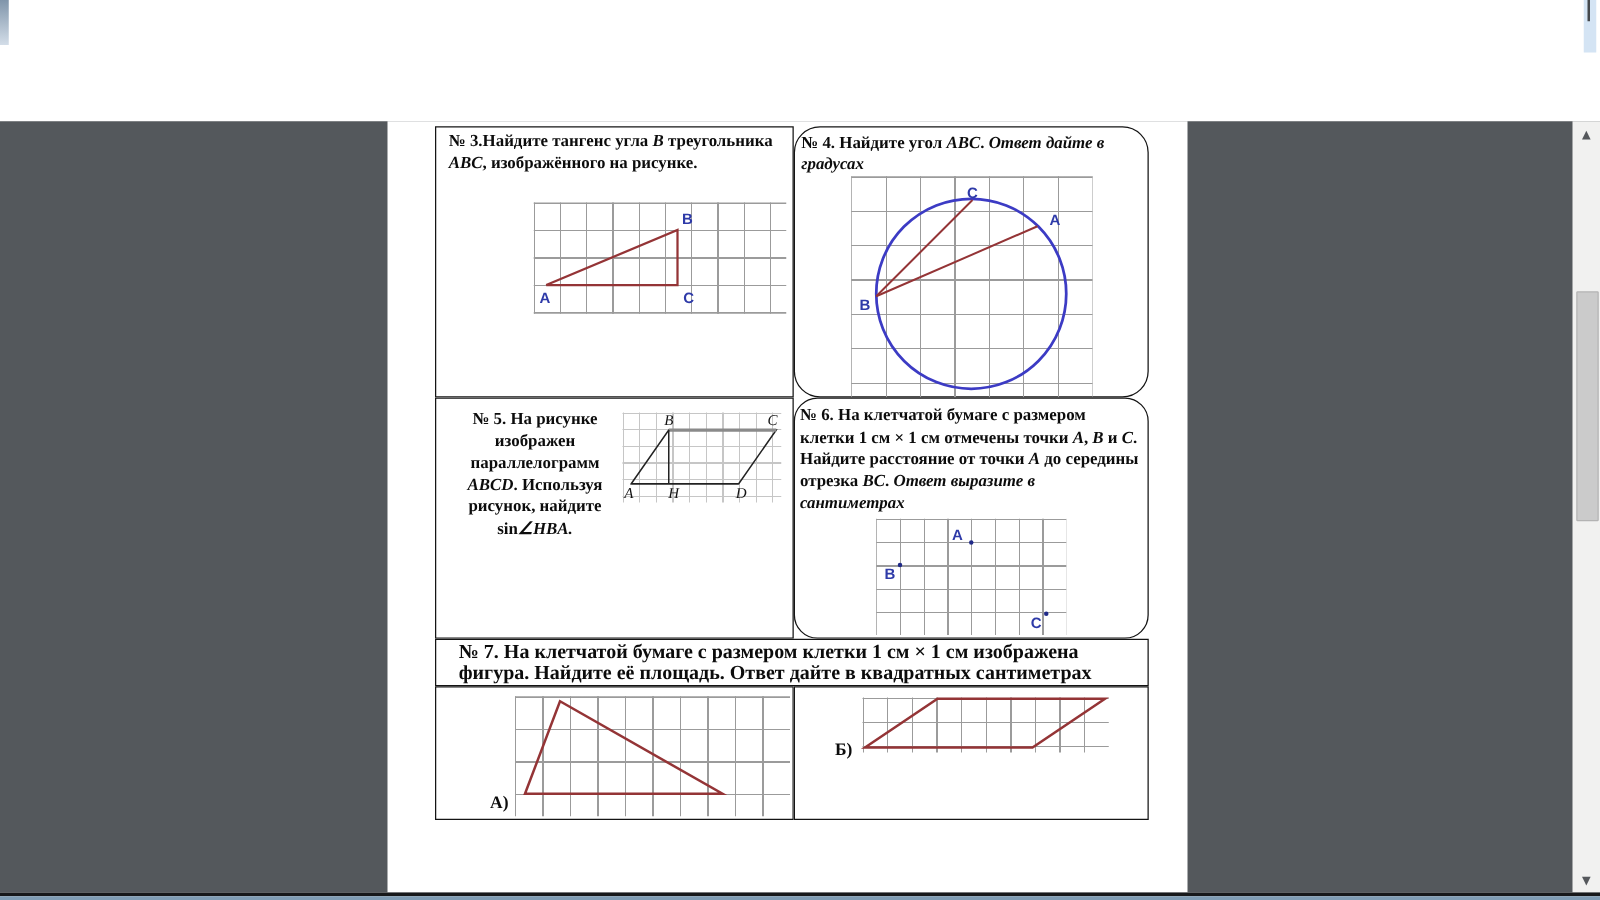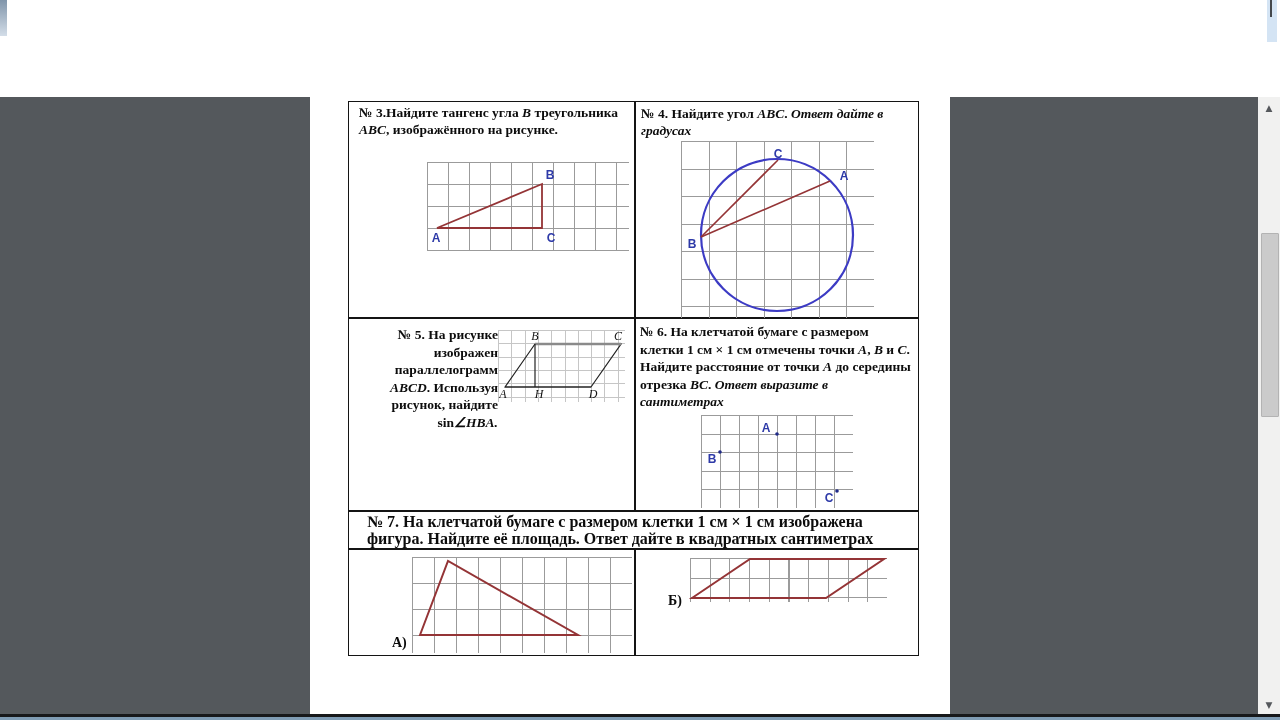--- a/index.html
+++ b/index.html
@@ -19,32 +19,32 @@
   .scroll-arrow{left:1258px;width:22px;height:19px;color:#55585c;font-size:9px;
     line-height:19px;text-align:center;font-family:"DejaVu Sans",sans-serif;cursor:default;}
   #scroll-up{top:99px;} #scroll-down{top:696px;}
   #v-thumb{left:1261px;top:233px;width:16px;height:182px;background:#cbcbcb;
     border:1px solid #b3b3b3;border-radius:1px;}
   
   #page{left:310px;top:97px;width:640px;height:617px;background:#ffffff;}
   
   .cell{position:absolute;border:1.5px solid #141414;box-sizing:border-box;background:#fff;}
   #cell-p3{left:38px;top:4px;width:287px;height:217px;}
-  #cell-p4{left:325px;top:4px;width:284px;height:217px;}
+  #cell-p4{left:325px;top:4px;width:284px;height:217px;border-radius:21px;}
   #cell-p5{left:38px;top:221px;width:287px;height:193px;}
-  #cell-p6{left:325px;top:221px;width:284px;height:193px;}
+  #cell-p6{left:325px;top:221px;width:284px;height:193px;border-radius:19px;}
   #cell-p7{left:38px;top:414px;width:571px;height:38px;}
   #cell-p7a{left:38px;top:452px;width:287px;height:107px;}
   #cell-p7b{left:325px;top:452px;width:284px;height:107px;}
   .title{font-weight:bold;font-size:13.5px;line-height:16.5px;text-align:left;
     color:#0c0c0c;padding:3px 10px 0;}
   #cell-p4 .title{padding:3px 5px 0;line-height:17px;}
   #cell-p6 .title{padding:4px 4px 0;line-height:17.5px;}
   #cell-p7 .title{padding:2px 18px 0;font-size:16px;line-height:16.5px;}
-  #p5-text{font-weight:bold;font-size:13.5px;line-height:17.5px;text-align:right;
+  #p5-text{font-weight:bold;font-size:13.5px;line-height:17.5px;text-align:center;
     color:#0c0c0c;padding:7px 6px 0 9px;width:140px;}
   .r{font-style:normal;} .i{font-style:italic;}
   
   .grid{position:absolute;
     background-image:
       repeating-linear-gradient(to right, var(--gc) 0 1px, transparent 1px var(--cw)),
       repeating-linear-gradient(to bottom, var(--gc) 0 1px, transparent 1px var(--ch));}
   .fig{position:absolute;}
   svg{position:absolute;left:0;top:0;overflow:visible;}
   .lblB{font:bold 12px "Liberation Sans",sans-serif;fill:#2e3aa8;}

